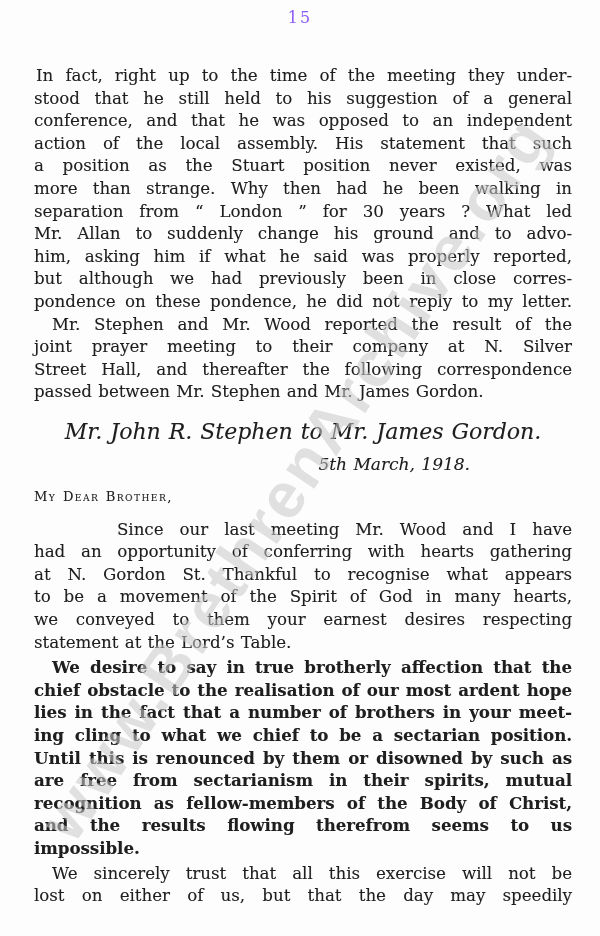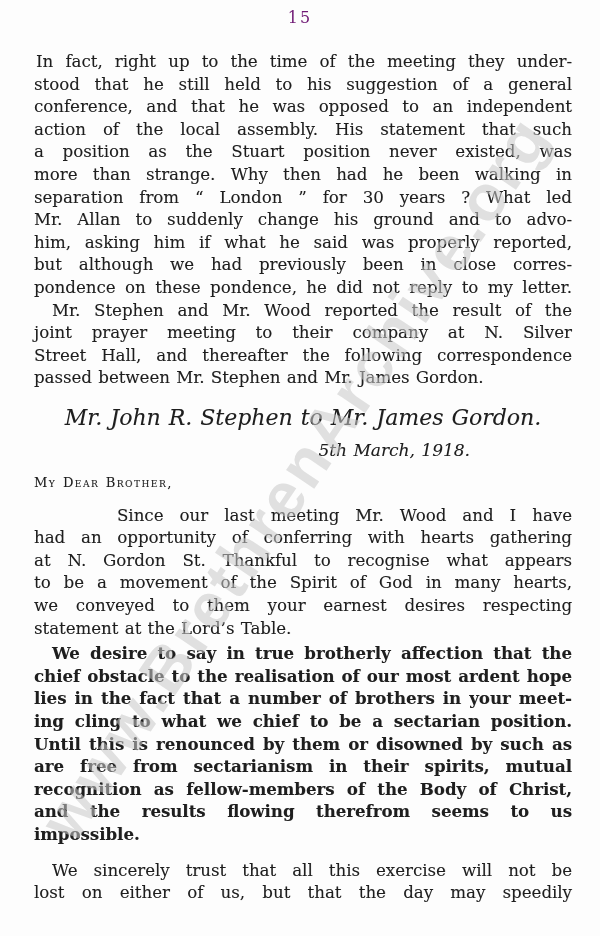--- a/index.html
+++ b/index.html
@@ -8,38 +8,38 @@
     background:#fdfdfd;
     font-family:"DejaVu Serif","Liberation Serif",serif;
     color:#1e1e1e;
     overflow:hidden;
     position:relative;
   }
   .page { position:absolute; inset:0; background:#fdfdfd; }
   .pageno {
     position:absolute; top:8px; left:0; width:600px;
     text-align:center; font-size:16px; letter-spacing:2px;
-    color:#701a75;
+    color:#8b5cf6;
   }
-  .column { position:absolute; left:34px; top:51px; width:538px; }
+  .column { position:absolute; left:34px; top:65px; width:538px; }
   .block { margin:0; }
   .line {
     font-size:16.6px; line-height:22.6px;
     text-align:justify; text-align-last:justify;
     word-spacing:1px;
     text-shadow:0.3px 0.3px 0 rgba(25,25,25,0.3);
   }
   .line.ll { text-align:left; text-align-last:left; }
   .b-p2 { margin-top:0; }
   .b-heading { margin-top:17px; }
   .b-date { margin-top:9px; }
   .b-salutation { margin-top:11px; }
   .b-lp1 { margin-top:10px; }
   .b-lp2 { margin-top:2px;font-weight:bold; }
-  .b-lp3 { margin-top:14px; }
+  .b-lp3 { margin-top:3px; }
   .center-italic .line {
     text-align:left; text-align-last:center;
     font-style:italic; font-size:22px;
   }
   .right-italic .line {
     text-align:center; text-align-last:right;
     font-style:italic; font-size:17px; padding-right:102px;
   }
   .salutation .line {
     text-align:center; text-align-last:left;

